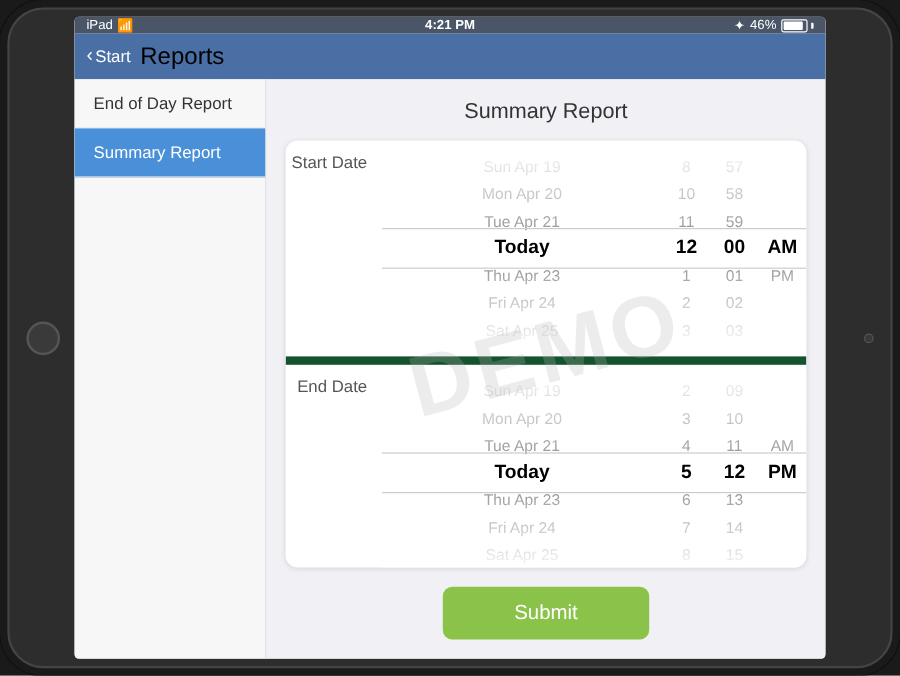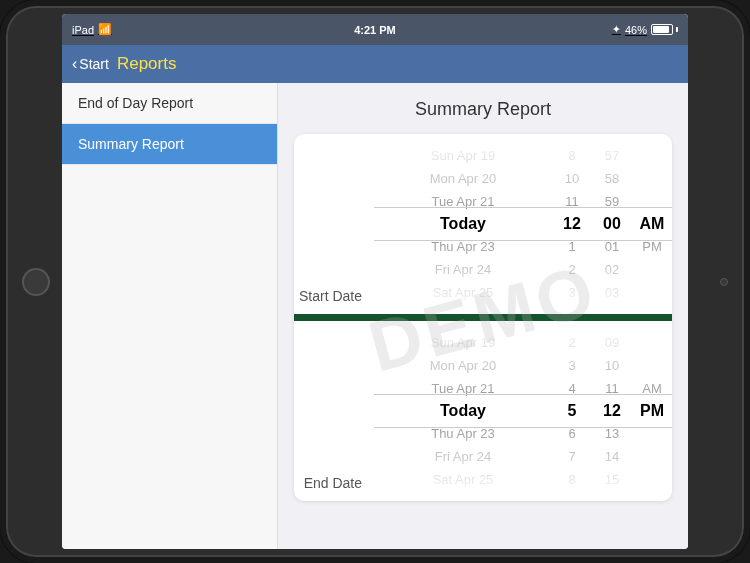--- a/index.html
+++ b/index.html
@@ -65,27 +65,26 @@
       background: #f0f0f5;
       border-radius: 4px;
       overflow: hidden;
       display: flex;
       flex-direction: column;
     }
 
     
     .status-bar {
       background: #4a5568;
-      height: 31px;
+      height: 14px;
       display: flex;
       align-items: center;
       justify-content: space-between;
       padding: 0 10px;
       flex-shrink: 0;
-      text-decoration: underline;
     }
 
     .status-left {
       display: flex;
       align-items: center;
       gap: 4px;
       color: white;
       font-size: 11px;
       font-weight: 500;
     }
@@ -157,35 +156,35 @@
       font-size: 14px;
       gap: 2px;
       cursor: pointer;
     }
 
     .nav-back-chevron {
       font-size: 16px;
     }
 
     .nav-title {
-      color: #fde047;
-      font-size: 17px;
+      color: #000000;
+      font-size: 20px;
       font-weight: 500;
     }
 
     
     .main-content {
       display: flex;
       flex: 1;
       overflow: hidden;
     }
 
     
     .sidebar {
-      width: 216px;
+      width: 160px;
       background: #f7f7f7;
       border-right: 1px solid #ddd;
       flex-shrink: 0;
     }
 
     .sidebar-item {
       padding: 12px 16px;
       font-size: 14px;
       color: #333;
       cursor: pointer;
@@ -245,21 +244,21 @@
     .picker-section {
       padding: 10px 0;
     }
 
     .picker-section + .picker-section {
       border-top: 7px solid #14532d;
     }
 
     .picker-row {
       display: flex;
-      align-items: flex-end;
+      align-items: flex-start;
       position: relative;
     }
 
     .picker-label {
       font-size: 14px;
       color: #555;
       width: 80px;
       text-align: right;
       padding-right: 12px;
       flex-shrink: 0;
@@ -491,16 +490,17 @@
                   <div class="picker-item selected">PM</div>
                   <div class="picker-item"></div>
                   <div class="picker-item"></div>
                   <div class="picker-item"></div>
                 </div>
               </div>
             </div>
           </div>
         </div>
 
+        <button class="submit-btn">Submit</button>
       </div>
     </div>
   </div>
 </div>
 
 </body></html>

